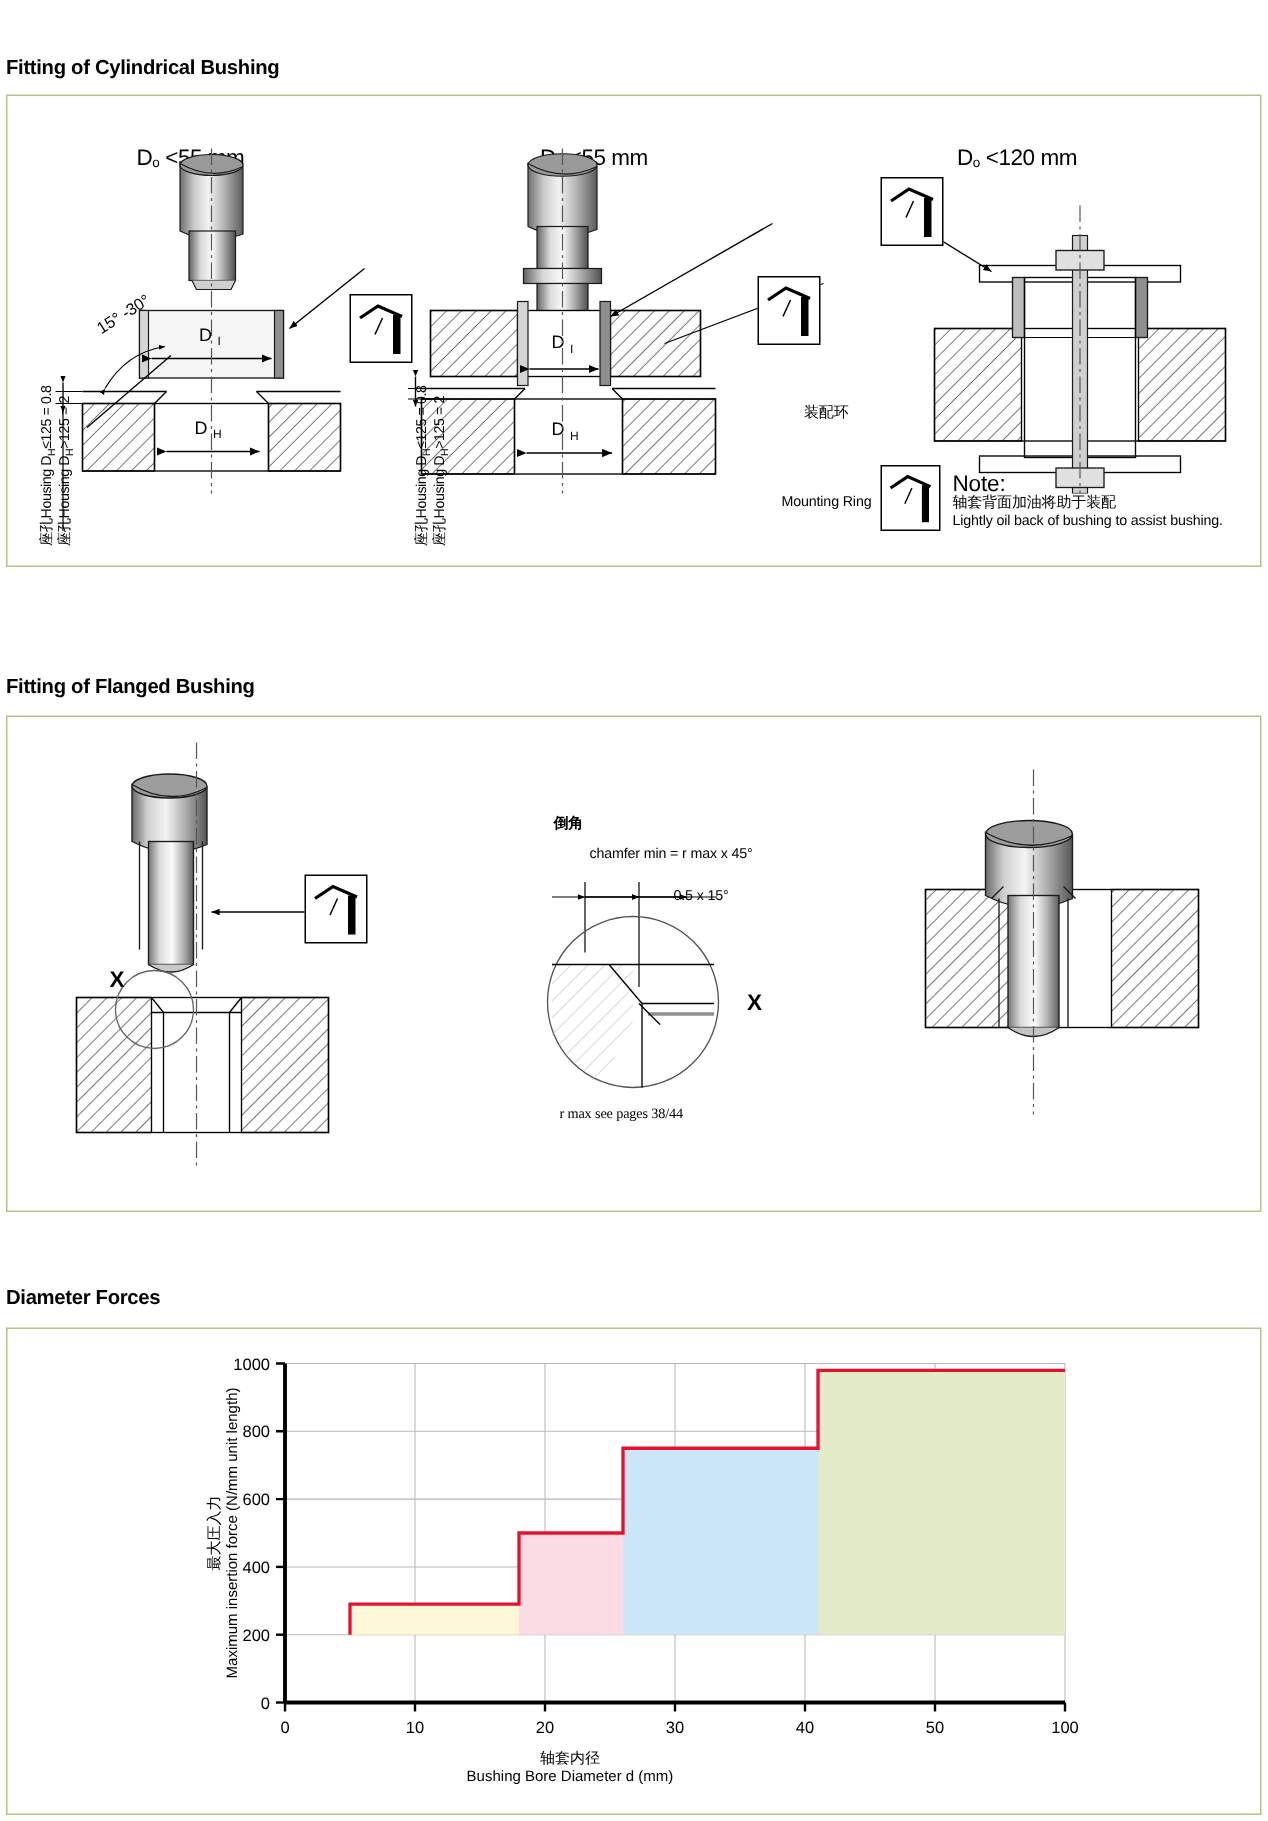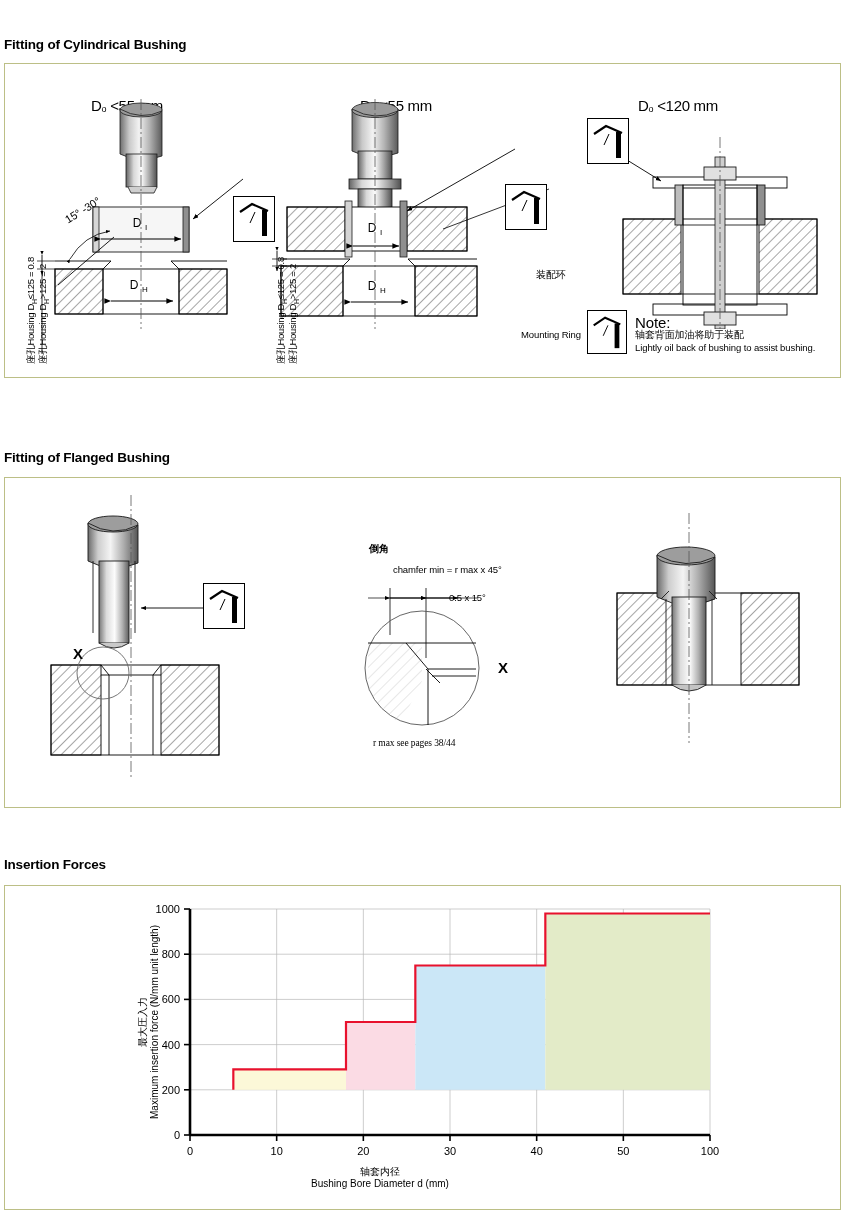--- a/index.html
+++ b/index.html
@@ -363,21 +363,21 @@
     <rect x="77" y="94" width="34" height="88" fill="url(#fg2)" stroke="#1a1a1a" stroke-width="0.9"></rect>
     <path d="M77,182 q17,12 34,0" fill="#c4c4c4" stroke="#1a1a1a" stroke-width="0.9"></path>
     <line x1="71" y1="96" x2="71" y2="182" stroke="#1a1a1a" stroke-width="0.9"></line>
     <line x1="117" y1="96" x2="117" y2="182" stroke="#1a1a1a" stroke-width="0.9"></line>
     <path d="M66,96 l8,-8 M122,96 l-8,-8" stroke="#1a1a1a" stroke-width="0.9" fill="none"></path>
 
     <line x1="94" y1="10" x2="94" y2="240" stroke="#555" stroke-width="0.8" stroke-dasharray="11,3,2,3"></line>
   </svg>
 </div>
 
-<div class="section-title" style="top:857px;">Insertion Forces</div>
+<div class="section-title" style="top:857px;">Diameter Forces</div>
 
 <div class="panel" id="panel3" style="top:885px; width:837px; height:325px;">
   <svg id="chart" width="837" height="323">
       <rect x="185" y="23" width="520" height="226" fill="#ffffff"></rect>
       <line x1="185" y1="203.8" x2="705" y2="203.8" stroke="#b8b8b8" stroke-width="0.7"></line>
       <line x1="185" y1="158.6" x2="705" y2="158.6" stroke="#b8b8b8" stroke-width="0.7"></line>
       <line x1="185" y1="113.4" x2="705" y2="113.4" stroke="#b8b8b8" stroke-width="0.7"></line>
       <line x1="185" y1="68.19999999999999" x2="705" y2="68.19999999999999" stroke="#b8b8b8" stroke-width="0.7"></line>
       <line x1="185" y1="23" x2="705" y2="23" stroke="#b8b8b8" stroke-width="0.7"></line>
       <line x1="271.6666666666667" y1="23" x2="271.6666666666667" y2="249" stroke="#b8b8b8" stroke-width="0.7"></line>

